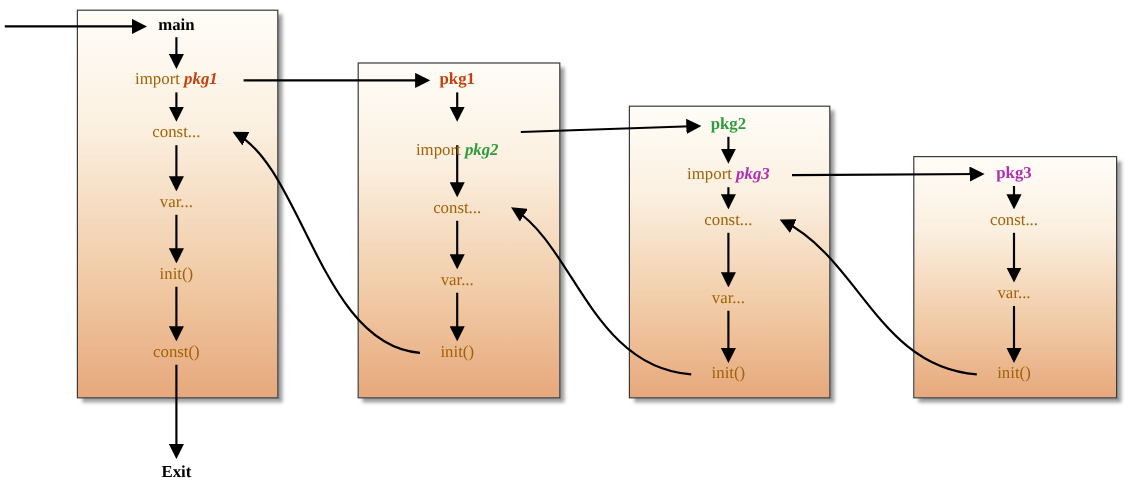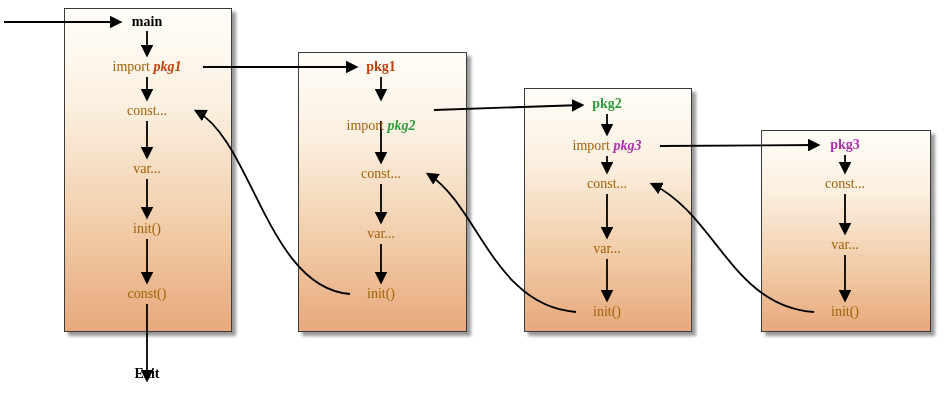--- a/index.html
+++ b/index.html
@@ -114,15 +114,15 @@
   </div>
   <div class="label c-blue" style="left:607px;top:184px">const...</div>
   <div class="label c-blue" style="left:607px;top:249px">var...</div>
   <div class="label c-blue" style="left:607px;top:312px">init()</div>
 
   <div class="label bold c-magenta" style="left:845px;top:145px">pkg3</div>
   <div class="label c-blue" style="left:845px;top:184px">const...</div>
   <div class="label c-blue" style="left:845px;top:245px">var...</div>
   <div class="label c-blue" style="left:845px;top:312px">init()</div>
 
-  <div class="label bold c-black" style="left:147px;top:374px">Exit</div>
+  <div class="label bold c-black" style="left:147px;top:394px">Exit</div>
 
 </div>
 
 </body></html>

